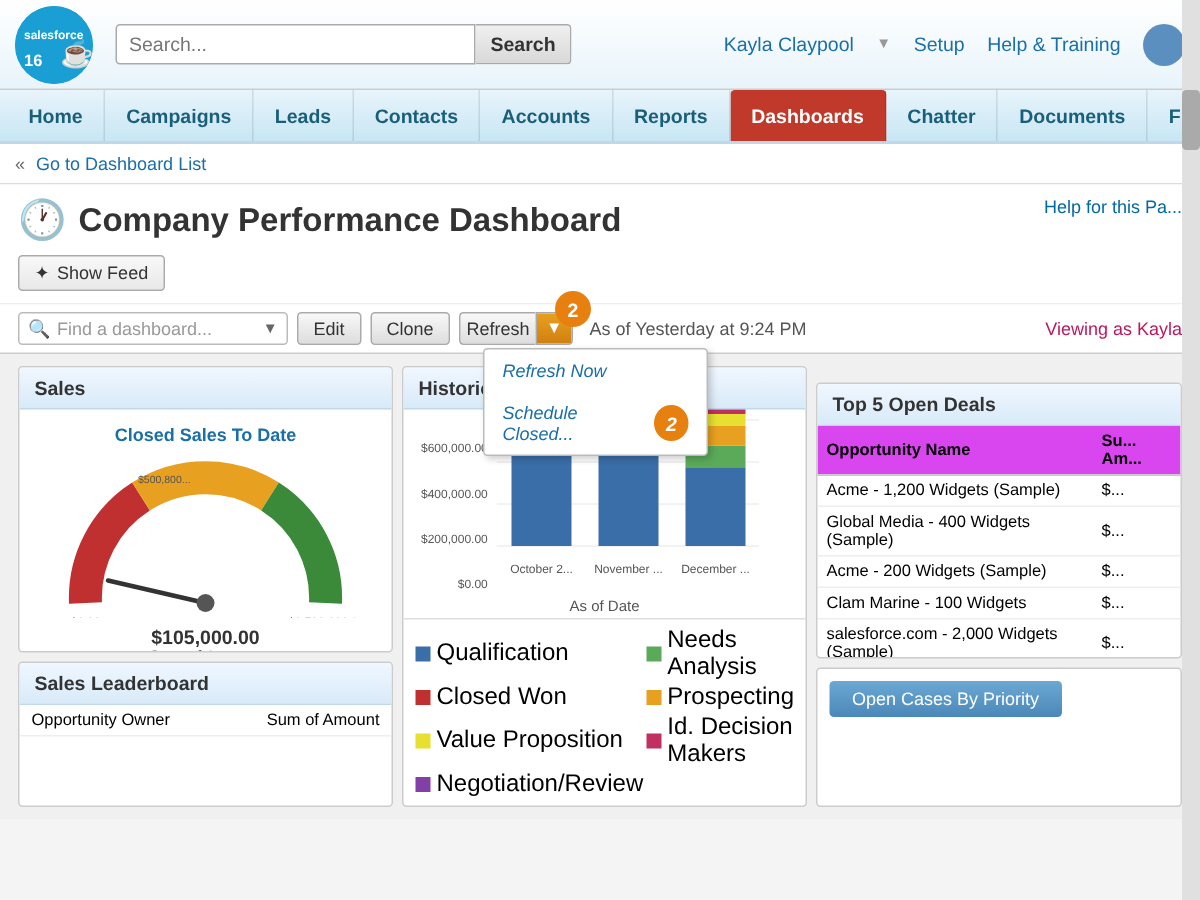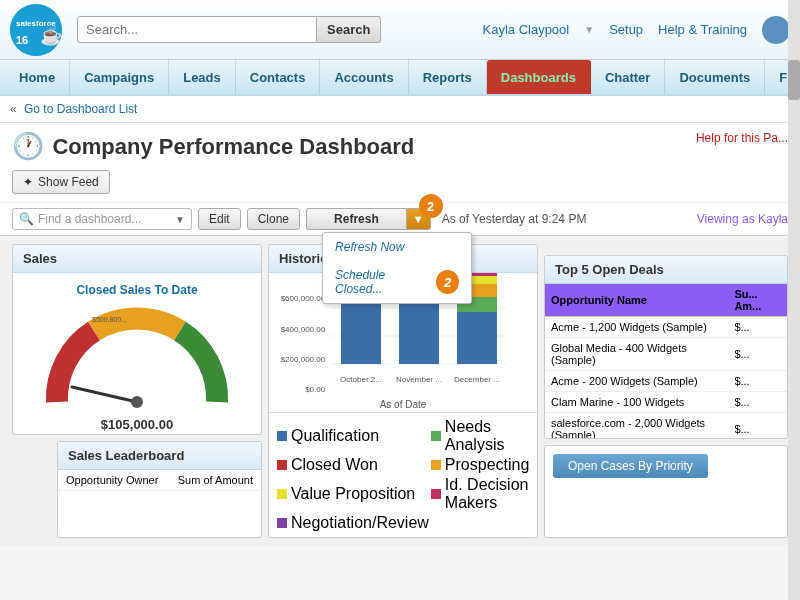--- a/index.html
+++ b/index.html
@@ -98,39 +98,39 @@
       align-items: center;
       cursor: pointer;
       font-size: 13px;
       font-weight: bold;
       color: #1a5f7a;
       border-right: 1px solid rgba(0,0,0,0.1);
       white-space: nowrap;
     }
     .nav-item.active {
       background: #c0392b;
-      color: #86efac;
+      color: #ffffff;
       border-radius: 3px 3px 0 0;
     }
 
     
     .breadcrumb {
       padding: 6px 10px;
       font-size: 12px;
       border-bottom: 1px solid #e0e0e0;
       background: white;
     }
     .breadcrumb a {
       color: #1a6fa8;
       text-decoration: none;
     }
     .breadcrumb-arrow { color: #666; margin-right: 4px; }
     .help-link {
       float: right;
-      color: #b91c1c;
+      color: #0369a1;
       font-size: 12px;
       cursor: pointer;
     }
     .dashboard-title-row {
       display: flex;
       align-items: center;
       gap: 8px;
       margin-bottom: 8px;
     }
     .dashboard-title {
@@ -158,29 +158,29 @@
       cursor: pointer;
       font-size: 12px;
       color: #333;
     }
     .refresh-btn-group {
       display: flex;
       align-items: stretch;
       position: relative;
     }
     .refresh-btn-main {
-      padding: 3px 27px;
+      padding: 3px 4px;
       border: 1px solid #aaa;
       border-right: none;
       background: linear-gradient(to bottom, #f8f8f8, #ddd);
       border-radius: 3px 0 0 3px;
       cursor: pointer;
       font-size: 12px;
       color: #333;
-      font-weight: bold;
+      font-weight: normal;
     }
     .refresh-btn-dropdown {
       padding: 3px 6px;
       border: 1px solid #aaa;
       background: linear-gradient(to bottom, #e8a020, #d08010);
       border-radius: 0 3px 3px 0;
       cursor: pointer;
       color: white;
       font-size: 11px;
     }
@@ -203,21 +203,21 @@
       color: #1a6fa8;
     }
     .timestamp {
       font-size: 12px;
       color: #555;
       margin-left: 5px;
     }
     .viewing-as {
       margin-left: auto;
       font-size: 12px;
-      color: #8b5cf6;
+      color: #be185d;
     }
     .panel {
       background: white;
       border: 1px solid #ccc;
       border-radius: 3px;
       overflow: hidden;
     }
     .panel-header {
       background: linear-gradient(to bottom, #f0f7ff, #d8eaf8);
       padding: 6px 10px;
@@ -256,21 +256,21 @@
       padding: 5px 8px;
       border-top: 1px solid #ddd;
       display: grid;
       grid-template-columns: 1fr 1fr;
       gap: 2px;
       font-size: 16px;
     }
     .legend-item { display: flex; align-items: center; gap: 4px; }
     .legend-dot { width: 10px; height: 10px; display: inline-block; flex-shrink: 0; }
     .deals-table { width: 100%; border-collapse: collapse; font-size: 11px; }
-    .deals-table th { background: #8b5cf6; padding: 4px 6px; text-align: left; border-bottom: 1px solid #ccc; }
+    .deals-table th { background: #d946ef; padding: 4px 6px; text-align: left; border-bottom: 1px solid #ccc; }
     .deals-table td { padding: 4px 6px; border-bottom: 1px solid #eee; }
     .support-btn {
       margin: 8px;
       background: linear-gradient(to bottom, #6ca8d4, #4a88b8);
       color: white;
       border: none;
       padding: 5px 15px;
       border-radius: 3px;
       cursor: pointer;
       font-size: 12px;
@@ -400,21 +400,21 @@
           <circle cx="100" cy="100" r="6" fill="#555"></circle>
 
           <text x="10" y="115" font-size="8" fill="#555">$0.00</text>
           <text x="155" y="115" font-size="8" fill="#555">$1,500,000.00</text>
           <text x="55" y="20" font-size="7" fill="#555">$500,800...</text>
         </svg>
         <div class="gauge-value">$105,000.00</div>
         <div class="gauge-label">Sum of Amount</div>
       </div>
     </div>
-    <div class="panel" style="flex:1;margin-left:45px;">
+    <div class="panel" style="flex:1;">
       <div class="panel-header">Sales Leaderboard</div>
       <div style="padding:4px 8px; font-size:11px; display:flex; justify-content:space-between; border-bottom:1px solid #eee;">
         <span>Opportunity Owner</span>
         <span>Sum of Amount</span>
       </div>
     </div>
   </div>
 
   <div class="panel" style="width:270px; display:flex; flex-direction:column;">
     <div class="panel-header">Historical Snapshot</div>

